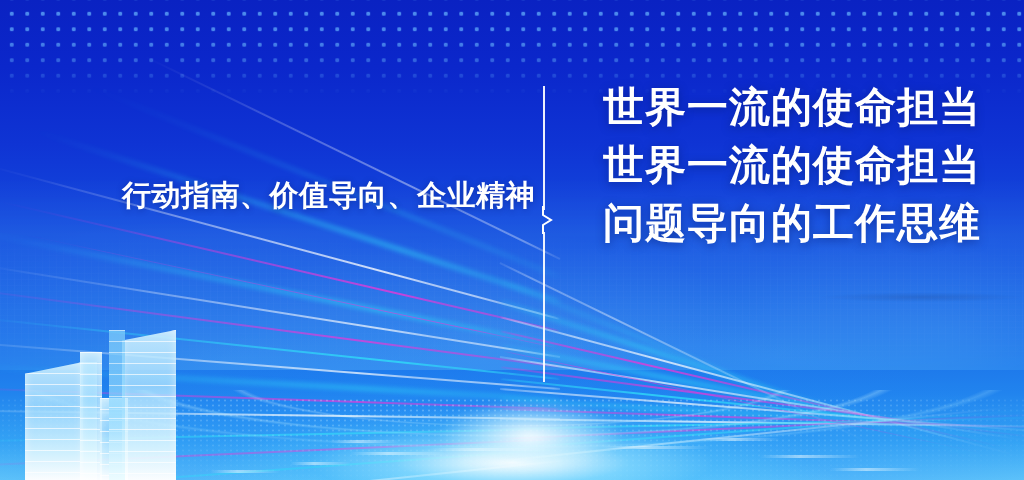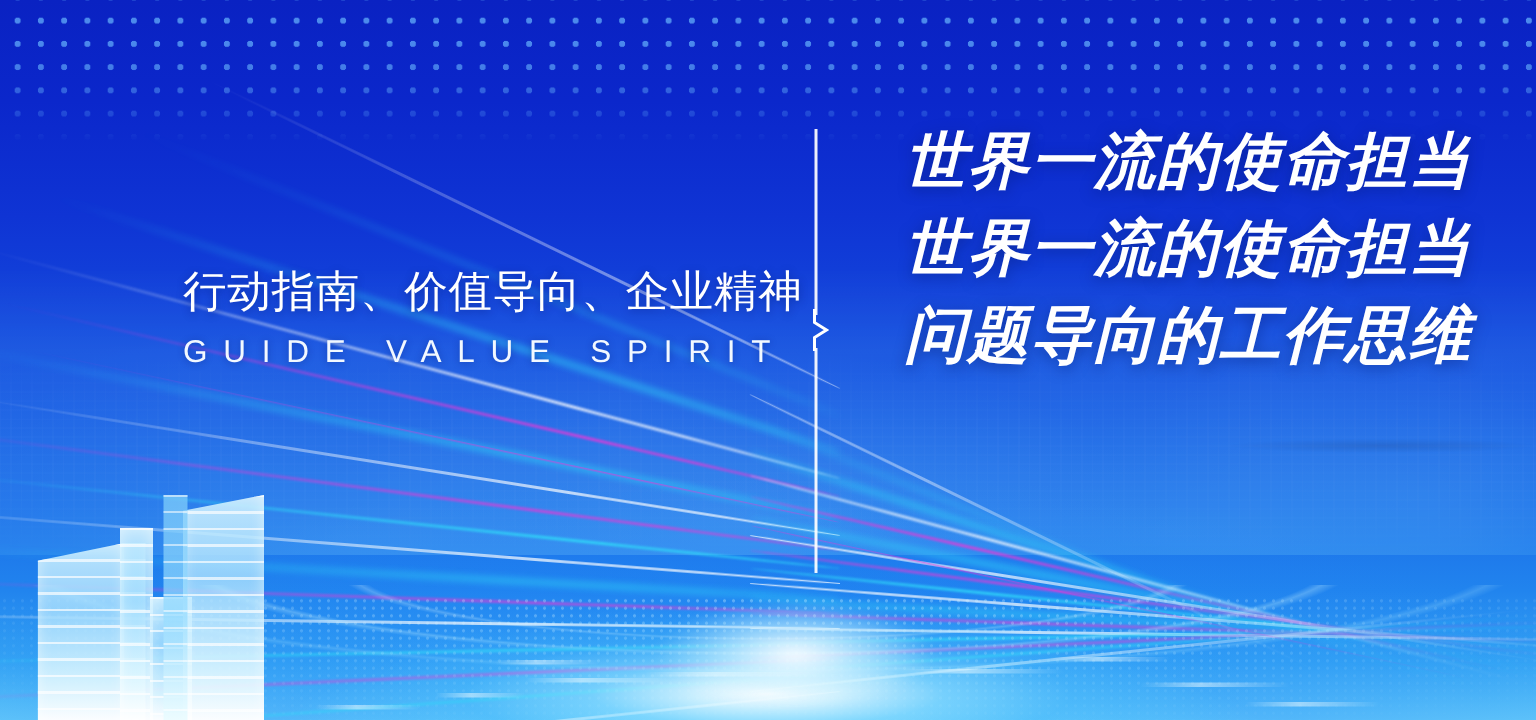--- a/index.html
+++ b/index.html
@@ -147,37 +147,36 @@
   #divider .seg{position:absolute;left:0;width:2px;background:rgba(255,255,255,.92);}
   #divider .s1{top:0;height:124px;}
   #divider .s2{top:146px;height:150px;}
   #divider .chev{
     position:absolute;left:-1px;top:120px;width:11px;height:28px;
   }
 
   
   #left-block{position:absolute;left:122px;top:176px;}
   #headline-cn{
-    font-size:29px;font-weight:400;color:#fff;letter-spacing:.5px;
+    font-size:29px;font-weight:700;color:#fff;letter-spacing:.5px;
     line-height:38px;white-space:nowrap;
     text-shadow:0 1px 6px rgba(5,25,110,.45);
   }
   #headline-en{
     margin-top:9px;
     font-size:21px;font-weight:400;color:#f2f8ff;
     letter-spacing:10.5px;white-space:nowrap;
     text-shadow:0 1px 5px rgba(5,25,110,.40);
   }
 
   #right-block{position:absolute;left:603px;top:78px;}
   .slogan{
     font-size:41px;font-weight:700;color:#fff;
     line-height:58px;letter-spacing:1px;white-space:nowrap;
     text-shadow:0 2px 9px rgba(5,25,110,.50);
-    font-style:italic;
   }
 </style>
 </head>
 <body>
 
 <div id="stage">
 
   <div class="layer" id="sky"></div>
 
   <div class="layer" id="ridge"></div>
@@ -262,21 +261,20 @@
   <div id="divider">
     <div class="seg s1"></div>
     <div class="seg s2"></div>
     <svg class="chev" viewBox="0 0 11 28">
       <path d="M1 0 L1 9 L9 14 L1 19 L1 28" fill="none" stroke="#ffffff" stroke-width="2"></path>
     </svg>
   </div>
 
   <div id="left-block">
     <div id="headline-cn">行动指南、价值导向、企业精神</div>
-    <div id="headline-en">GUIDE VALUE SPIRIT</div>
   </div>
 
   <div id="right-block">
     <div class="slogan">世界一流的使命担当</div>
     <div class="slogan">世界一流的使命担当</div>
     <div class="slogan">问题导向的工作思维</div>
   </div>
 
 </div>
 

